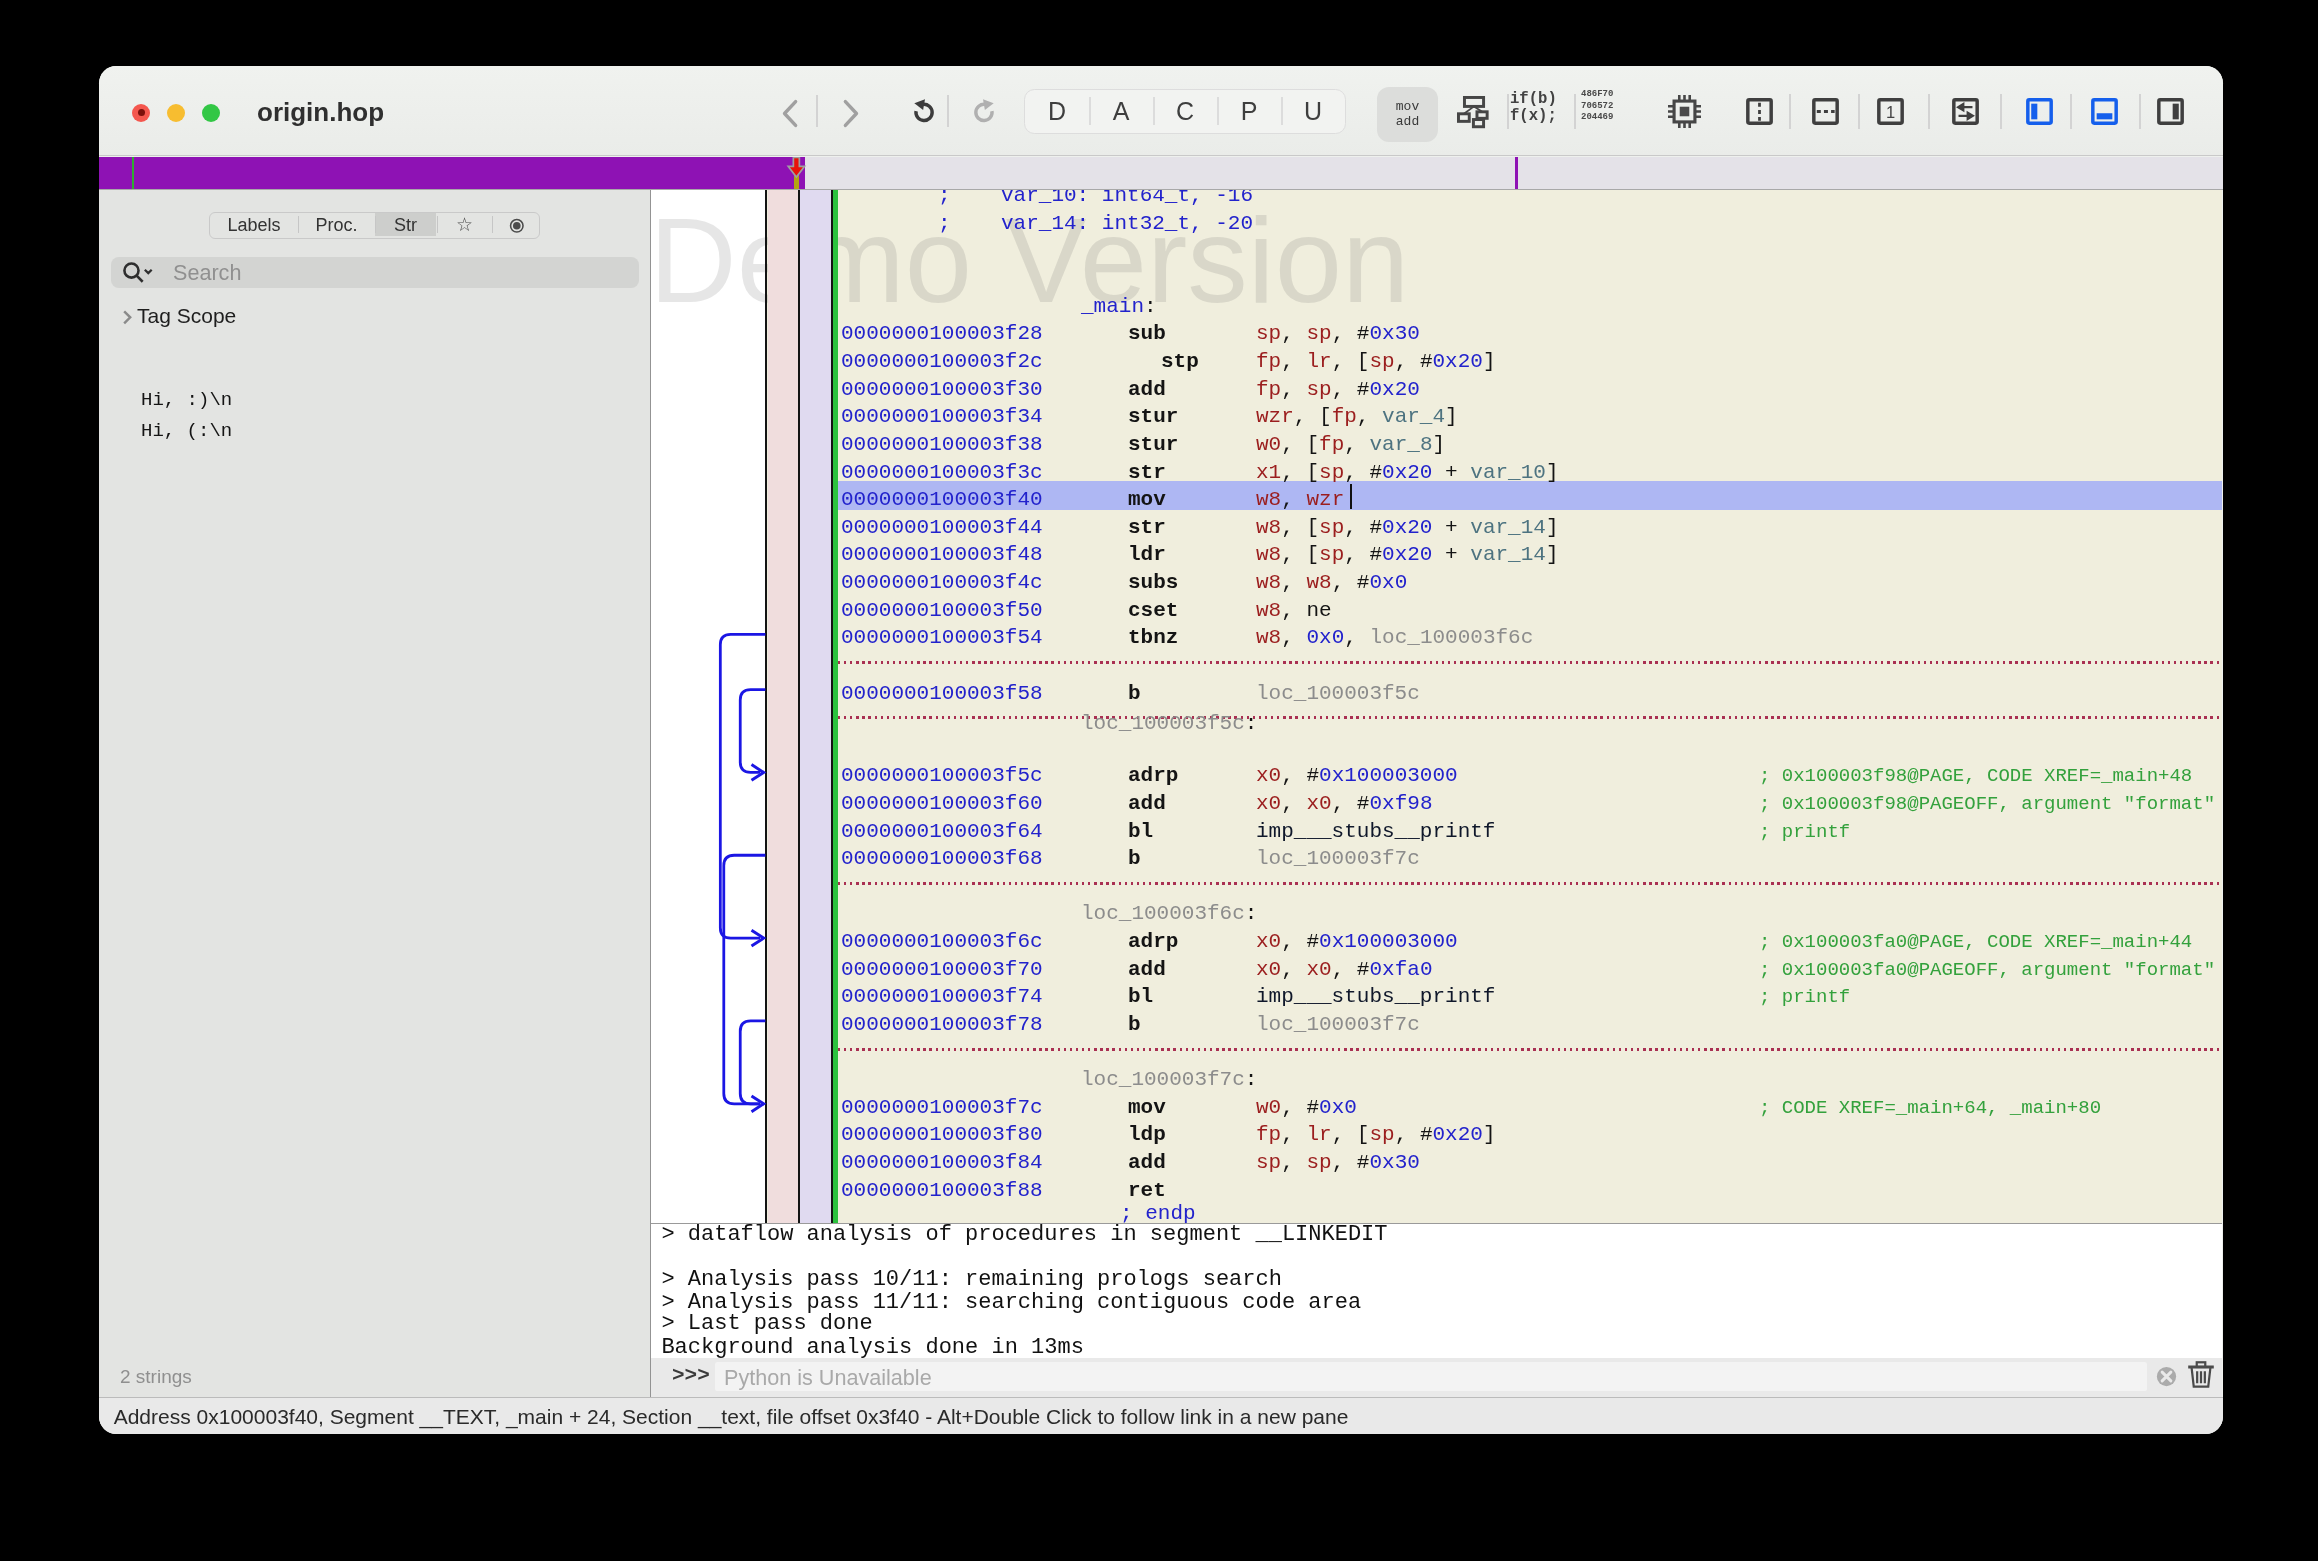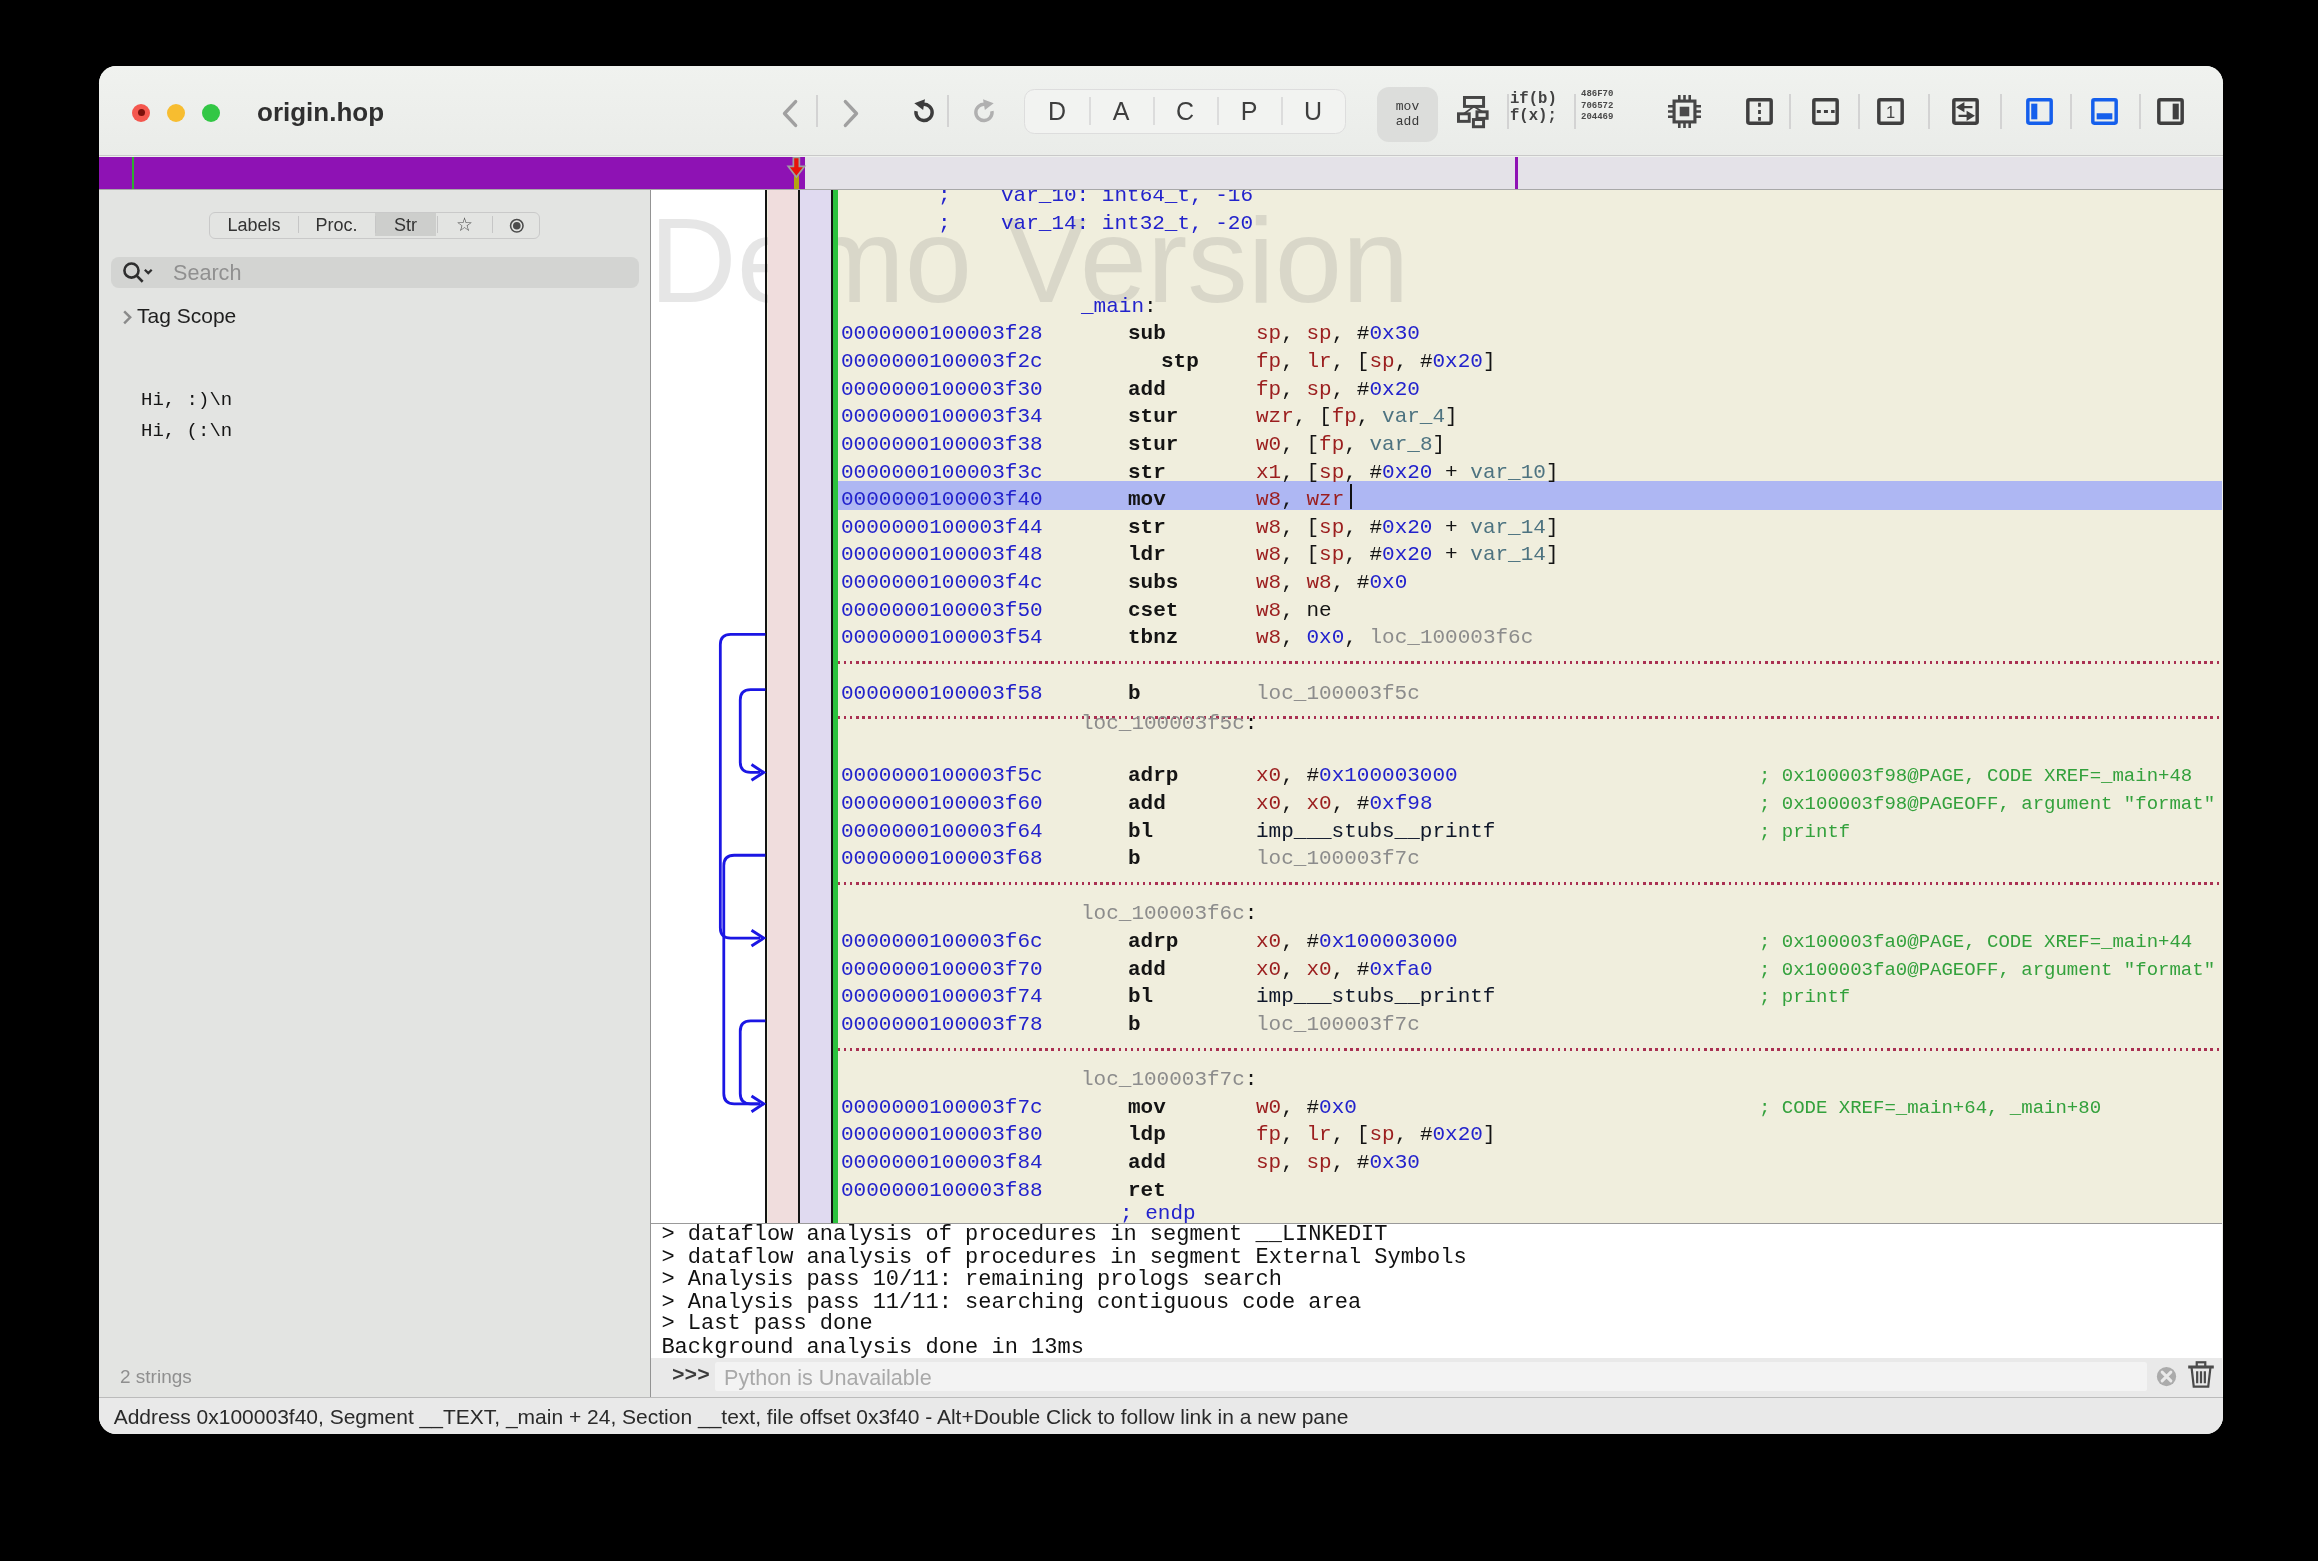--- a/index.html
+++ b/index.html
@@ -311,21 +311,20 @@
         <path d="M 132 576.9 L 115 576.9 Q 103 576.9 103 588.9 L 103 660.6 Q 103 672.6 115 672.6 L 126 672.6" fill="none" stroke="#1b16e4" stroke-width="3.2"></path>
         <path d="M 132 768.3 L 96 768.3 Q 84 768.3 84 780.3 L 84 1043.4 Q 84 1055.4 96 1055.4 L 126 1055.4" fill="none" stroke="#1b16e4" stroke-width="3.2"></path>
         <path d="M 132 959.7 L 115 959.7 Q 103 959.7 103 971.7 L 103 1043.4 Q 103 1055.4 115 1055.4 L 126 1055.4" fill="none" stroke="#1b16e4" stroke-width="3.2"></path>
         <path d="M 116 855.0 L 130 864.0 L 116 873.0" fill="none" stroke="#1b16e4" stroke-width="3.4" stroke-linejoin="miter"></path>
         <path d="M 116 663.6 L 130 672.6 L 116 681.6" fill="none" stroke="#1b16e4" stroke-width="3.4" stroke-linejoin="miter"></path>
         <path d="M 116 1046.4 L 130 1055.4 L 116 1064.4" fill="none" stroke="#1b16e4" stroke-width="3.4" stroke-linejoin="miter"></path>
       </svg>
     </div>
 <div id="log">
       <div class="ll" style="top:-1.7px;">&gt; dataflow analysis of procedures in segment __LINKEDIT</div>
-      <div class="ll" style="top:21px;">&gt; dataflow analysis of procedures in segment External Symbols</div>
       <div class="ll" style="top:43px;">&gt; Analysis pass 10/11: remaining prologs search</div>
       <div class="ll" style="top:66px;">&gt; Analysis pass 11/11: searching contiguous code area</div>
       <div class="ll" style="top:87px;">&gt; Last pass done</div>
       <div class="ll" style="top:111px;">Background analysis done in 13ms</div>
     </div>
 <div id="pyrow">
       <div class="abs" style="left:64px; top:4.3px; width:1432px; height:29px; background:#f3f3f3; border-radius:2.6px;"></div>
       <div class="abs mono" style="left:21px; top:6px; font-size:21px; font-weight:bold; color:#3a3a3a;">&gt;&gt;&gt;</div>
       <div class="abs" style="left:73px; top:7px; font-size:21.6px; color:#a9a9a9;">Python is Unavailable</div>
       <svg class="abs" style="left:1505px; top:7.8px;" width="21" height="21" viewBox="0 0 24 24">

